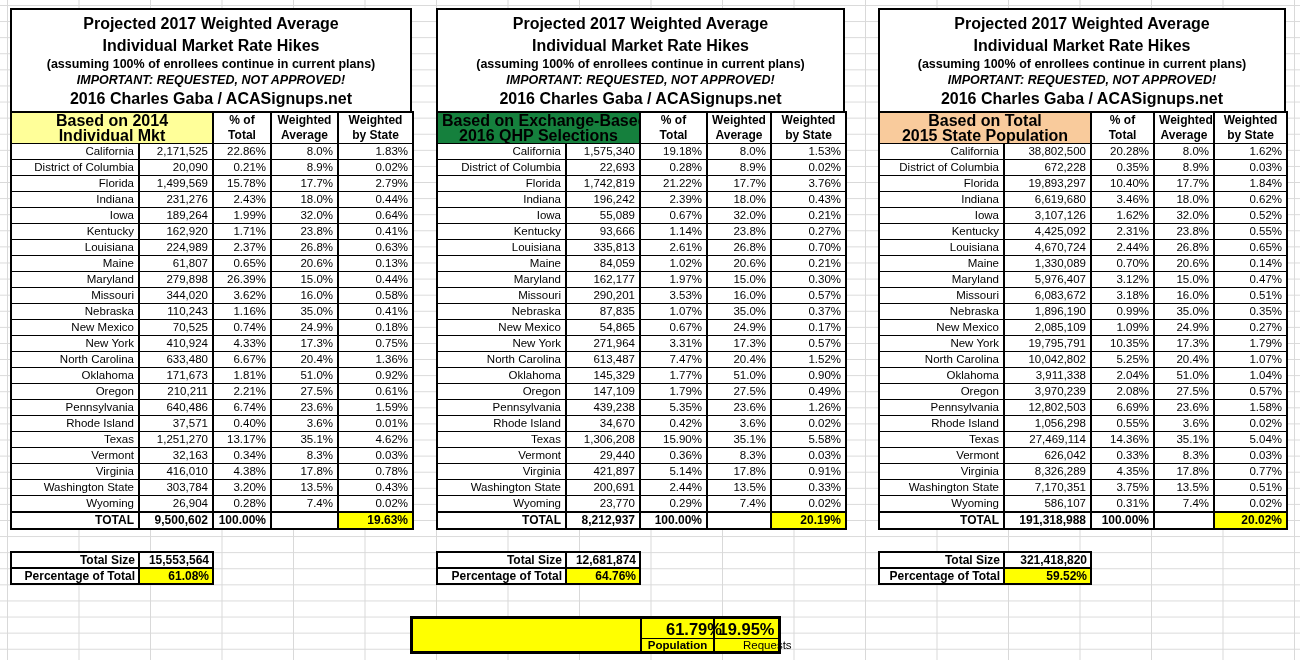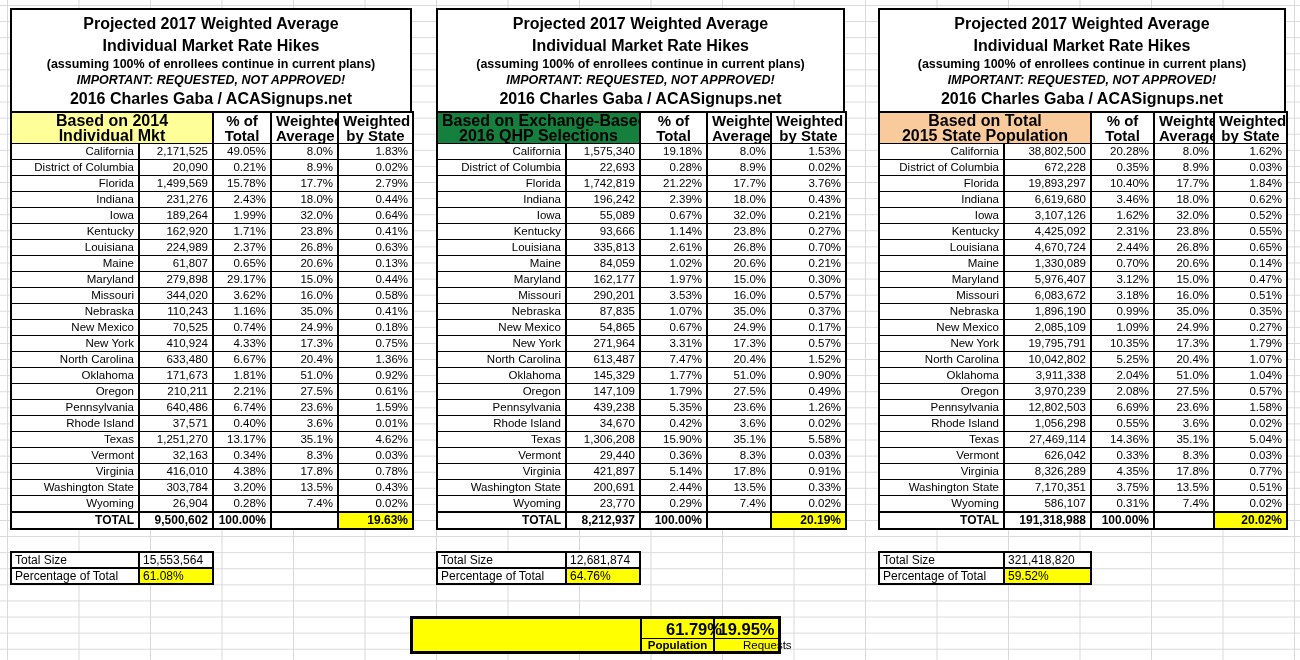--- a/index.html
+++ b/index.html
@@ -33,35 +33,35 @@
     border-top:1px solid #000;border-bottom:1px solid #000;
     border-left:2px solid #000;border-right:2px solid #000;
     padding:0 4px;overflow:hidden;white-space:nowrap;
   }
   table.data-table{border:2px solid #000;}
   th.basis{
     font-size:16px;font-weight:bold;text-align:center;line-height:15px;
     border-bottom:2px solid #000;padding:1px 0;
   }
   th.colhead{
-    font-size:15px;font-weight:bold;text-align:center;line-height:15px;
+    font-size:12px;font-weight:bold;text-align:center;line-height:15px;
     background:#fff;border-bottom:2px solid #000;padding:1px 0;margin-left:30px;
   }
   .bg-yellow-pale{background:#FFFF99;}
   .bg-blue{background:#15803d;}
   .bg-orange{background:#F9CB9C;}
   .hl{background:#FFFF00;}
   td.c-state{font-size:11.5px;text-align:right;height:15px;line-height:15px;}
   td.c-num{font-size:11.5px;text-align:right;height:15px;line-height:15px;}
   tr.total-row td{font-weight:bold;font-size:12px;border-top:2px solid #000;border-bottom:2px solid #000;}
   .mini-table{position:absolute;top:551px;}
   table.mini{border-collapse:collapse;table-layout:fixed;border:2px solid #000;background:#fff;}
   table.mini td{
-    border:2px solid #000;font-size:12px;font-weight:normal;
-    text-align:left;height:14px;line-height:14px;padding:0 3px;white-space:nowrap;
+    border:2px solid #000;font-size:12px;font-weight:bold;
+    text-align:right;height:14px;line-height:14px;padding:0 3px;white-space:nowrap;
   }
   .avg-box{
     position:absolute;left:410px;top:616px;
     display:grid;grid-template-columns:227px 73px 65px;grid-template-rows:20px 12px;
     border:3px solid #000;background:#FFFF00;
   }
   .avg-label{
     grid-row:1/3;grid-column:1;display:flex;align-items:center;justify-content:center;
     font-size:16.5px;font-weight:bold;
   }
@@ -113,21 +113,21 @@
             <div>Weighted</div>
               <div>by State</div>
           </th>
         </tr>
       </thead>
       <tbody>
 
           <tr>
             <td class="c-state">California</td>
             <td class="c-num">2,171,525</td>
-            <td class="c-num">49.05%</td>
+            <td class="c-num">22.86%</td>
             <td class="c-num">8.0%</td>
             <td class="c-num">1.83%</td>
           </tr>
 
           <tr>
             <td class="c-state">District of Columbia</td>
             <td class="c-num">20,090</td>
             <td class="c-num">0.21%</td>
             <td class="c-num">8.9%</td>
             <td class="c-num">0.02%</td>
@@ -177,21 +177,21 @@
             <td class="c-state">Maine</td>
             <td class="c-num">61,807</td>
             <td class="c-num">0.65%</td>
             <td class="c-num">20.6%</td>
             <td class="c-num">0.13%</td>
           </tr>
 
           <tr>
             <td class="c-state">Maryland</td>
             <td class="c-num">279,898</td>
-            <td class="c-num">29.17%</td>
+            <td class="c-num">26.39%</td>
             <td class="c-num">15.0%</td>
             <td class="c-num">0.44%</td>
           </tr>
 
           <tr>
             <td class="c-state">Missouri</td>
             <td class="c-num">344,020</td>
             <td class="c-num">3.62%</td>
             <td class="c-num">16.0%</td>
             <td class="c-num">0.58%</td>

